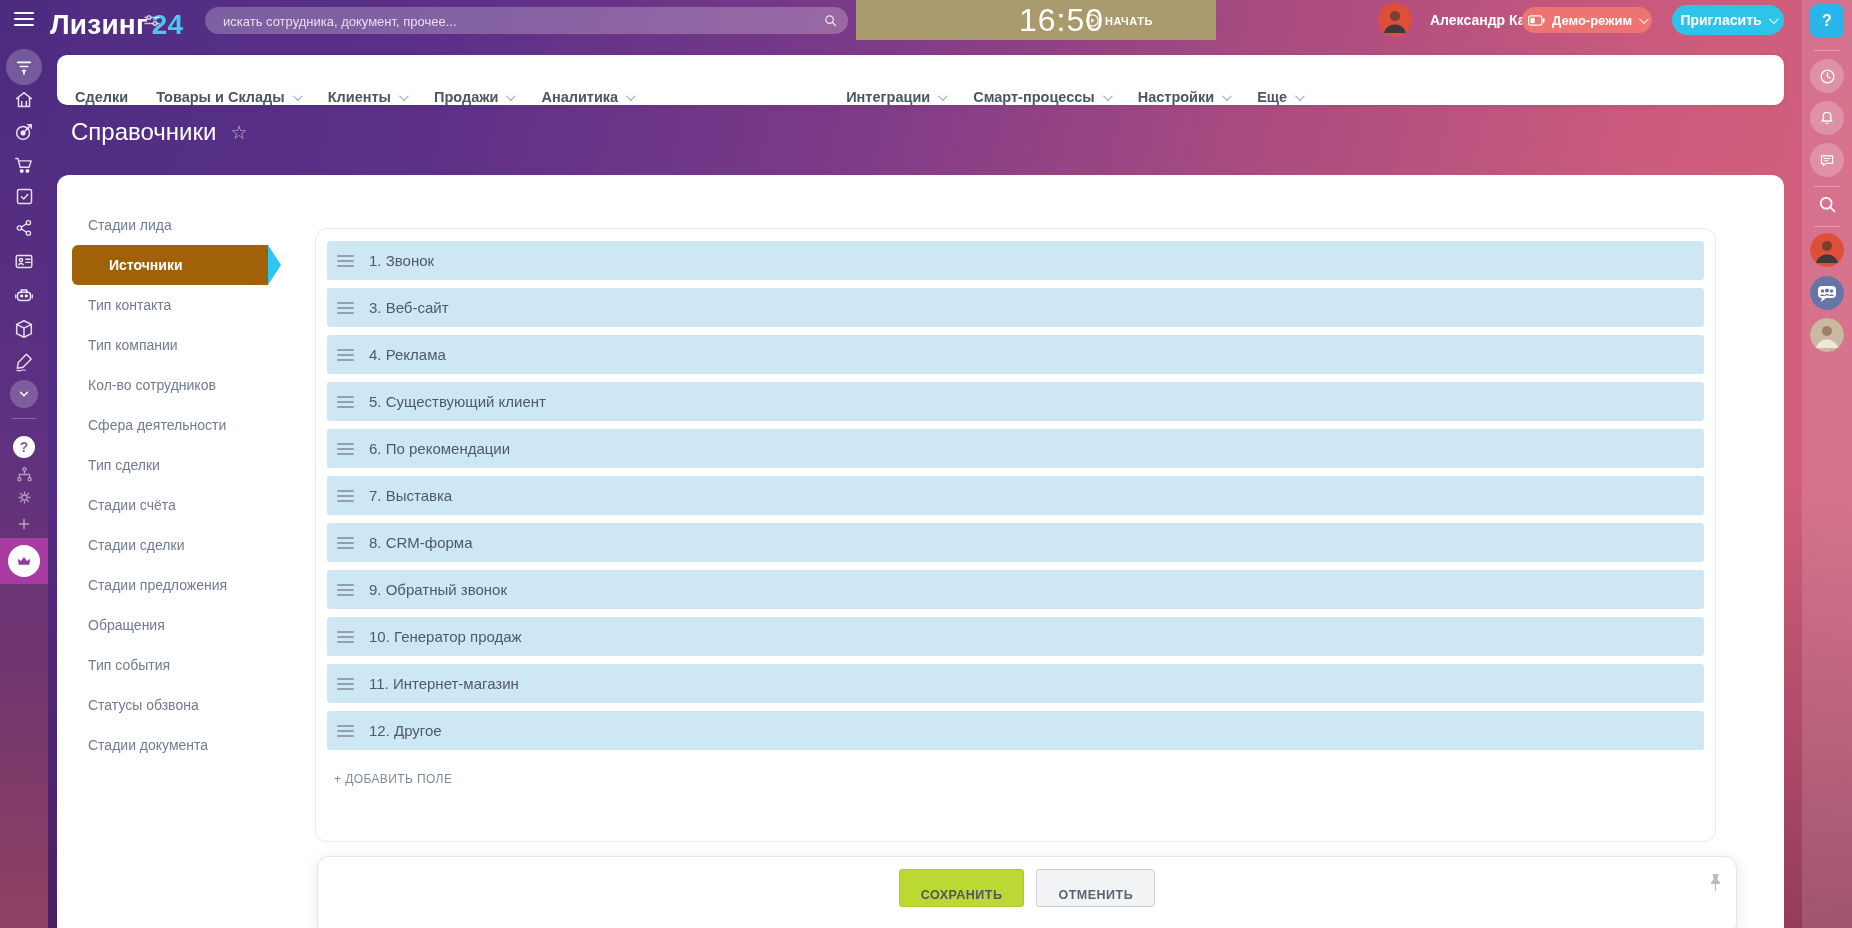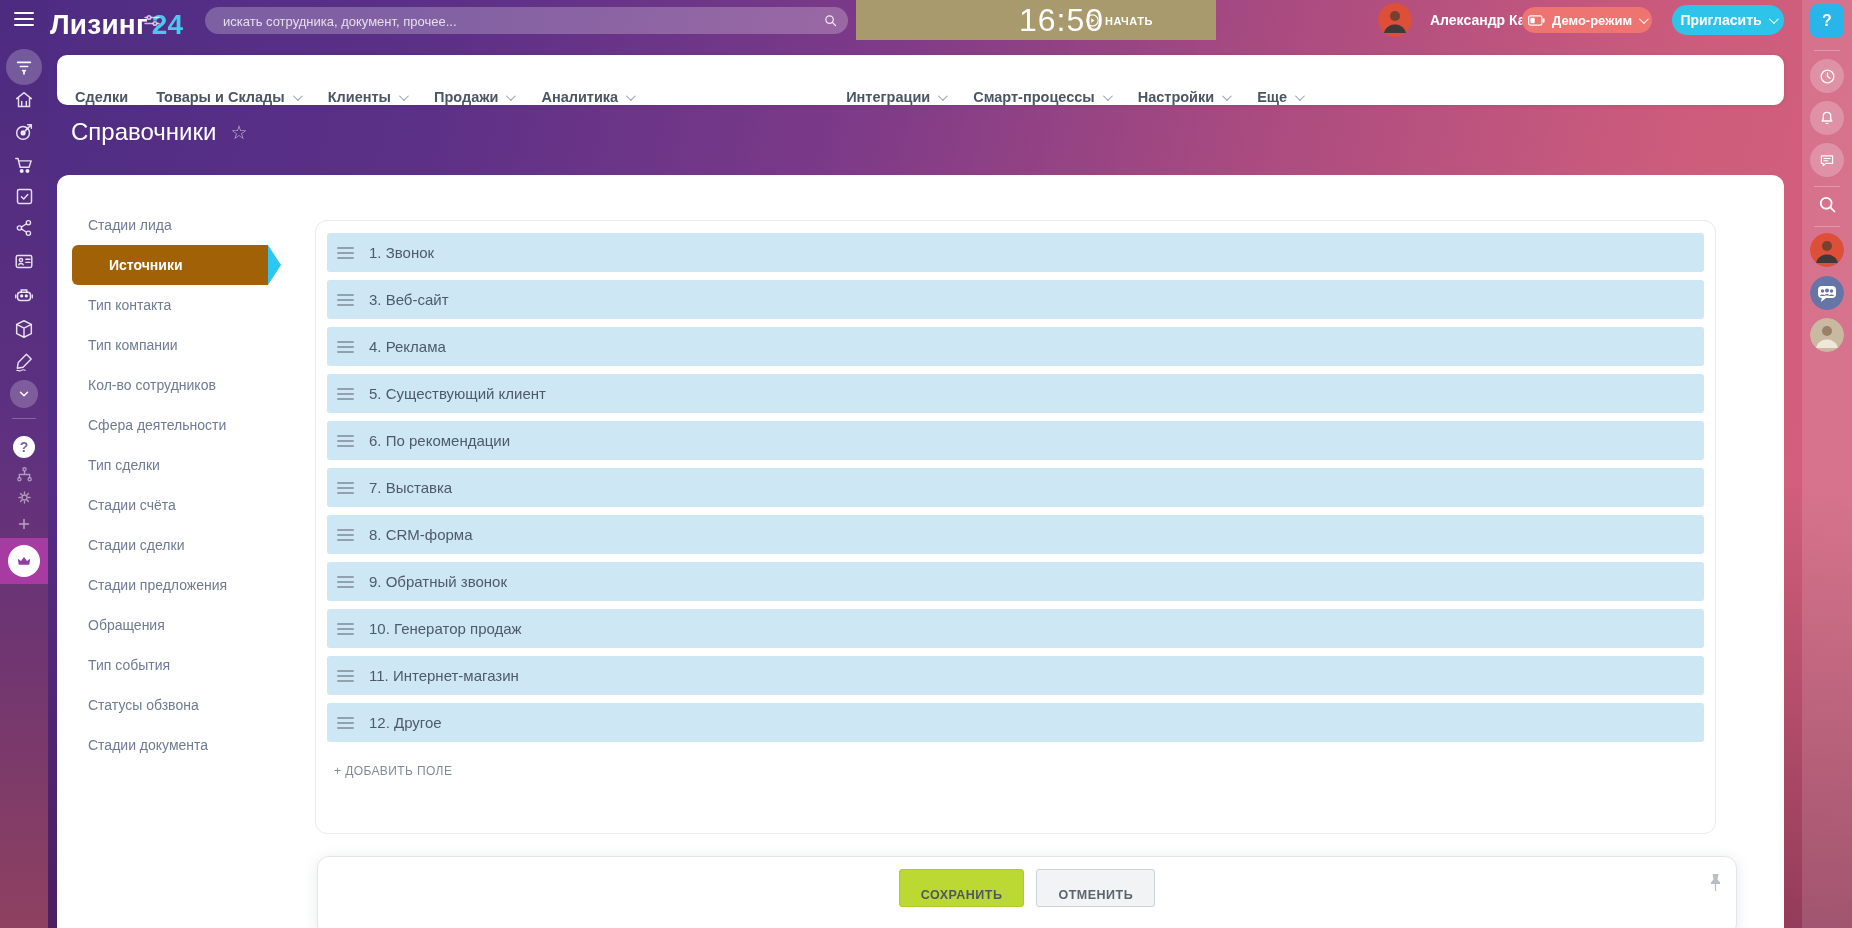--- a/index.html
+++ b/index.html
@@ -60,21 +60,21 @@
 
   
   .content-card{position:absolute;left:57px;top:175px;width:1727px;height:753px;background:#fff;border-radius:12px 12px 0 0;}
   .cat-list{position:absolute;left:15px;top:30px;width:210px;}
   .cat-item{height:40px;display:flex;align-items:center;padding-left:16px;width:196px;box-sizing:border-box;
     font-size:14px;color:#6e7b92;position:relative;cursor:pointer;}
   .cat-item.selected{background:#a16207;color:#fff;font-weight:600;border-radius:6px 0 0 6px;padding-left:37px;}
   .cat-item.selected::after{content:"";position:absolute;right:-13px;top:0;width:0;height:0;
     border-top:20px solid transparent;border-bottom:20px solid transparent;border-left:13px solid #2bc7f2;}
 
-  .sources-box{position:absolute;left:258px;top:45px;width:1401px;height:614px;box-sizing:border-box;
+  .sources-box{position:absolute;left:258px;top:53px;width:1401px;height:614px;box-sizing:border-box;
     border:1px solid #e8eaec;border-radius:12px;background:#fff;padding:12px 11px;}
   .src-row{height:39px;margin-bottom:8px;background:#cde7f5;border-radius:3px;display:flex;align-items:center;padding-left:10px;cursor:pointer;}
   .handle{width:17px;display:flex;flex-direction:column;gap:3px;margin-right:15px;cursor:grab;}
   .handle span{height:2px;background:#93a0ad;border-radius:1px;}
   .src-label{font-size:15px;color:#4e5a69;}
   .add-field{margin:14px 0 0 7px;font-size:12px;color:#7f8a99;letter-spacing:.4px;cursor:pointer;display:inline-block;}
 
   
   .footer-bar{position:absolute;left:317px;top:856px;width:1420px;height:80px;background:#fff;border:1px solid #e3e6e9;
     border-radius:12px;box-sizing:border-box;box-shadow:0 2px 14px rgba(60,70,90,.12);display:flex;justify-content:center;padding-top:12px;gap:12px;}

